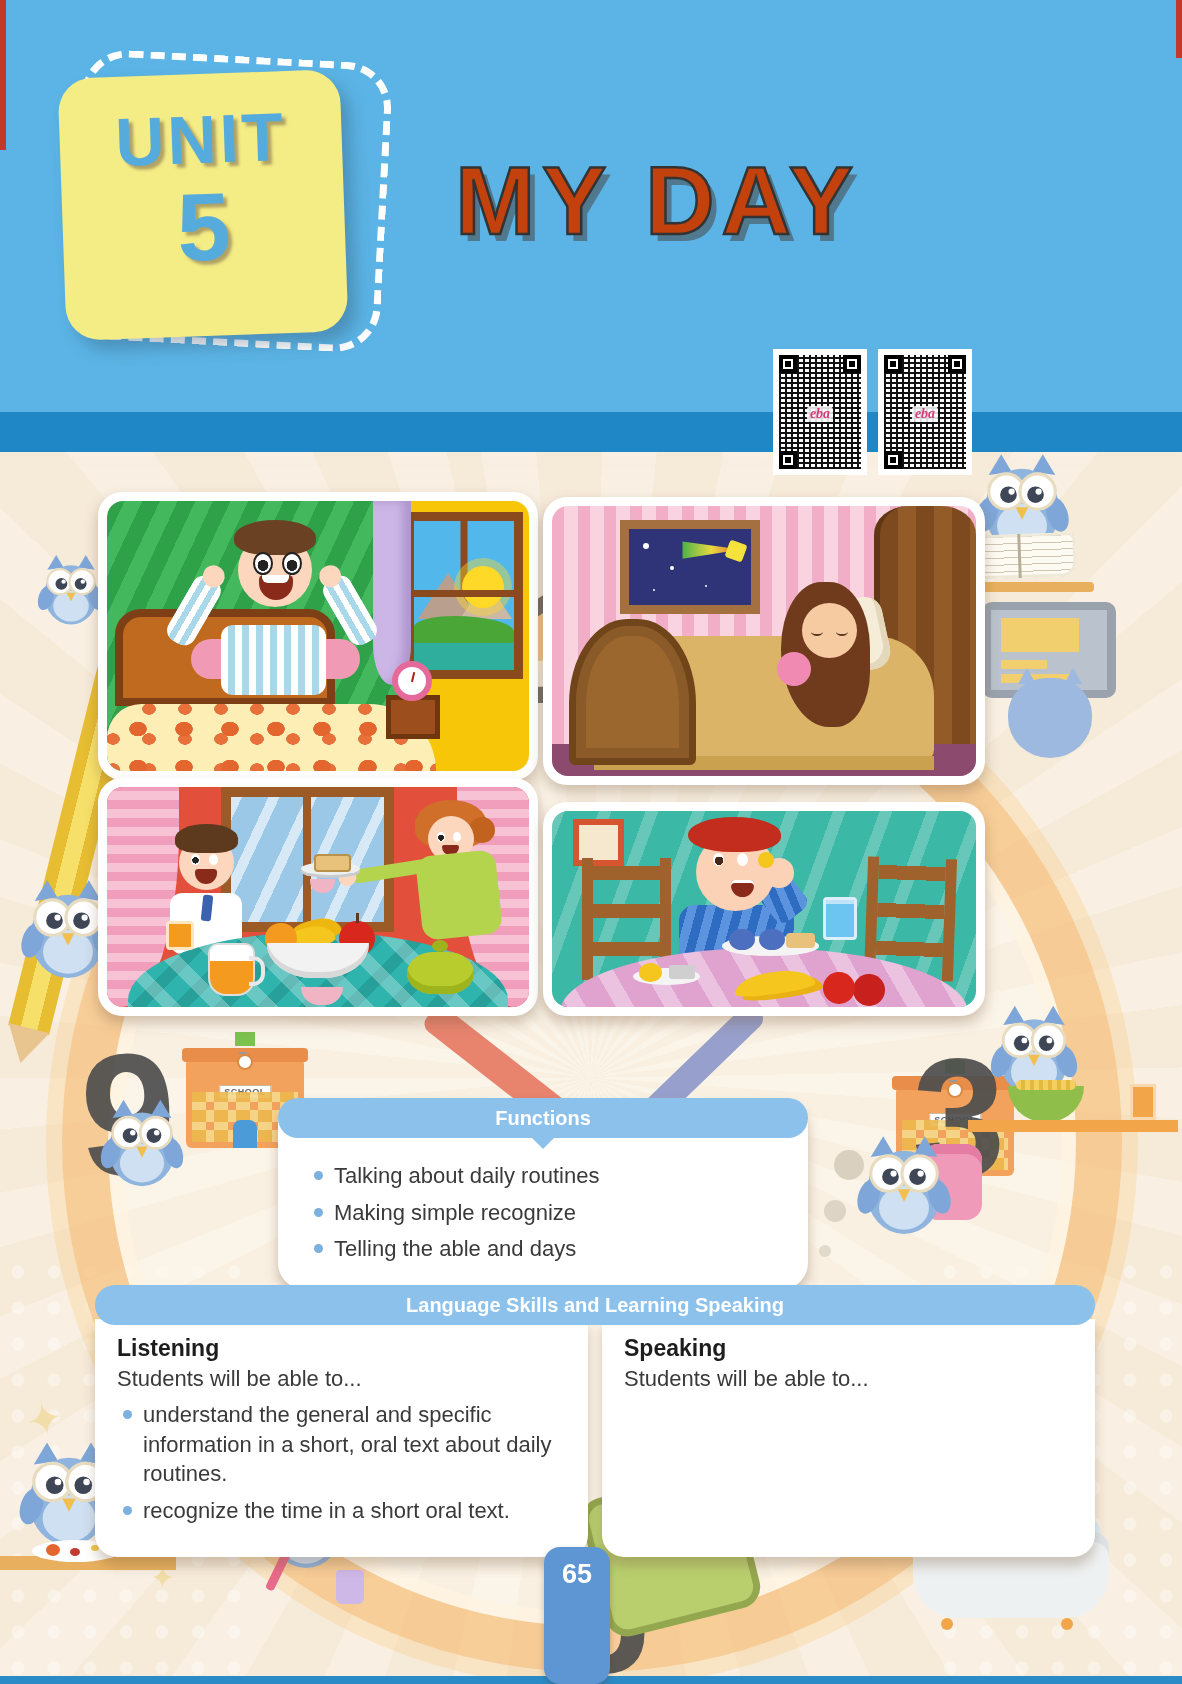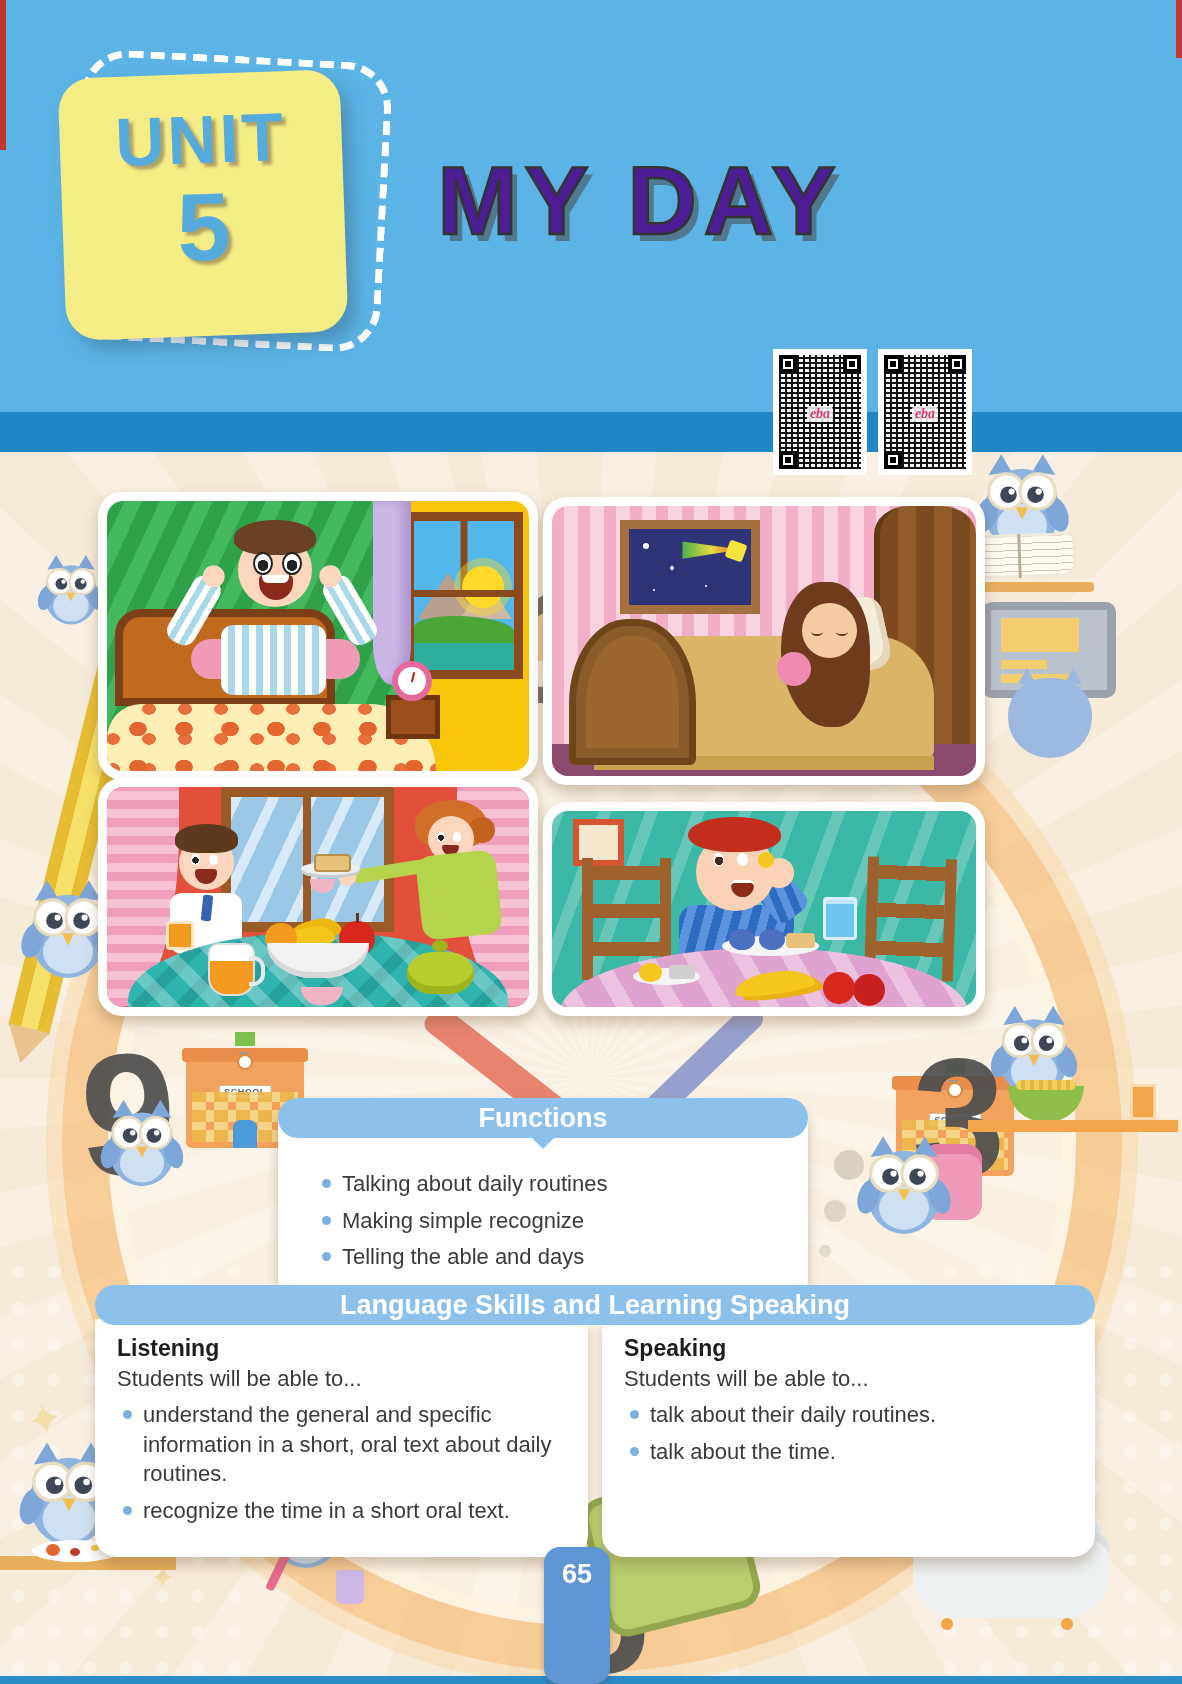--- a/index.html
+++ b/index.html
@@ -45,22 +45,22 @@
   
   .header{left:0;top:0;width:100%;height:412px;background:#5bb4e5;z-index:3;}
   .header-strip{left:0;top:412px;width:100%;height:40px;background:#1f87c6;z-index:3;}
   .badge-dash{left:76px;top:56px;width:296px;height:276px;border:7px dashed #fff;border-radius:46px;transform:rotate(3deg);z-index:4;}
   .badge{left:62px;top:74px;width:282px;height:262px;background:#f4ec85;border-radius:34px;transform:rotate(-2deg);z-index:4;
     box-shadow:9px 11px 16px rgba(50,80,110,.35);text-align:center;}
   .unit-word{margin-top:26px;font-size:68px;font-weight:bold;letter-spacing:3px;color:#55abdc;
     text-shadow:4px 4px 3px rgba(110,90,70,.5);}
   .unit-num{margin-top:6px;font-size:96px;font-weight:bold;color:#55abdc;line-height:.9;
     text-shadow:4px 4px 3px rgba(110,90,70,.5);}
-  .page-title{left:420px;top:146px;width:440px;text-align:center;z-index:4;
-    font-size:96px;font-weight:bold;letter-spacing:7px;color:#4c1d95;
+  .page-title{left:420px;top:146px;width:440px;text-align:right;z-index:4;
+    font-size:96px;font-weight:bold;letter-spacing:7px;color:#c2410c;
     -webkit-text-stroke:2.5px #333;text-shadow:6px 7px 0 rgba(70,60,55,.5);}
 
   
   .qr{width:94px;height:126px;background:#fff;padding:6px;box-sizing:border-box;z-index:5;}
   .qr1{left:773px;top:349px;} .qr2{left:878px;top:349px;}
   .qr-pat{position:relative;width:100%;height:100%;
     background-image:
       repeating-linear-gradient(0deg,#111 0 2px,transparent 2px 5px),
       repeating-linear-gradient(90deg,#111 0 2px,transparent 2px 6px);}
   .qr-f{position:absolute;width:18px;height:18px;border:4px solid #000;background:#fff;box-sizing:border-box;}
@@ -273,24 +273,24 @@
   .owl-bath .owl{left:88px;top:22px;width:86px;height:86px;}
   .bub{left:16px;top:66px;width:30px;height:30px;border-radius:50%;background:#cfe4f8;
     box-shadow:34px -10px 0 #dcecf8, 68px 0 0 #c3def2, 104px -8px 0 #d8eaf8, 140px 2px 0 #cfe4f8,
       18px 20px 0 #bcd9ef, 62px 22px 0 #cfe4f8, 112px 20px 0 #c3def2, 150px 24px 0 #dcecf8;}
   .tub{left:8px;top:104px;width:196px;height:86px;background:#eef1f2;border-radius:16px 16px 44px 44px;box-shadow:inset 0 10px 0 #dde3e6;}
   .tub::after{content:'';position:absolute;left:28px;bottom:-12px;width:12px;height:12px;border-radius:50%;background:#f2a649;box-shadow:120px 0 0 #f2a649;}
 
   
   .fnbox{left:278px;top:1098px;width:530px;background:#fff;border-radius:26px;box-shadow:0 8px 12px rgba(120,90,60,.35);z-index:4;}
   .boxhead{position:relative;height:40px;background:#8cc1ec;border-radius:20px;display:flex;align-items:center;justify-content:center;
-    color:#fff;font-weight:bold;font-size:27px;}
+    color:#fff;font-weight:bold;font-size:20px;}
   .boxhead::after{content:'';position:absolute;left:50%;bottom:-11px;transform:translateX(-50%);
     border:11px solid transparent;border-top-color:#8cc1ec;border-bottom:none;}
-  .fnbox ul{margin:8px;padding:16px 24px 18px 30px;list-style:none;}
+  .fnbox ul{margin:0;padding:16px 24px 18px 30px;list-style:none;}
   .fnbox li,.skcol li{position:relative;padding-left:26px;font-size:22px;color:#3a3a3a;margin:7px 0;line-height:1.35;}
   .fnbox li::before,.skcol li::before{content:'';position:absolute;left:6px;top:10px;width:9px;height:9px;border-radius:50%;background:#7cb0de;}
   .skbox{left:95px;top:1285px;width:1000px;z-index:4;}
   .skbox .boxhead::after{display:none;}
   .skcols{display:flex;gap:14px;margin-top:-6px;}
   .skcol{flex:1;background:#fff;border-radius:0 0 22px 22px;box-shadow:0 9px 12px rgba(120,90,60,.3);padding:16px 22px 24px;min-height:150px;}
   .skcol h3{margin:0 0 4px;font-size:23px;color:#1d1d1d;}
   .skcol .intro{font-size:22px;color:#3a3a3a;margin:0 0 8px;}
   .skcol ul{margin:0;padding:0;list-style:none;}
 
@@ -563,24 +563,20 @@
         <h3>Listening</h3>
         <p class="intro">Students will be able to...</p>
         <ul>
           <li>understand the general and specific information in a short, oral text about daily routines.</li>
           <li>recognize the time in a short oral text.</li>
         </ul>
       </div>
       <div class="skcol">
         <h3>Speaking</h3>
         <p class="intro">Students will be able to...</p>
-        <ul>
-          <li>talk about their daily routines.</li>
-          <li>talk about the time.</li>
-        </ul>
       </div>
     </div>
   </section>
 
   <div class="abs page-tab">
     <span>65</span>
   </div>
 
   <div class="abs corner-red crl"></div>
   <div class="abs corner-red crr"></div>

